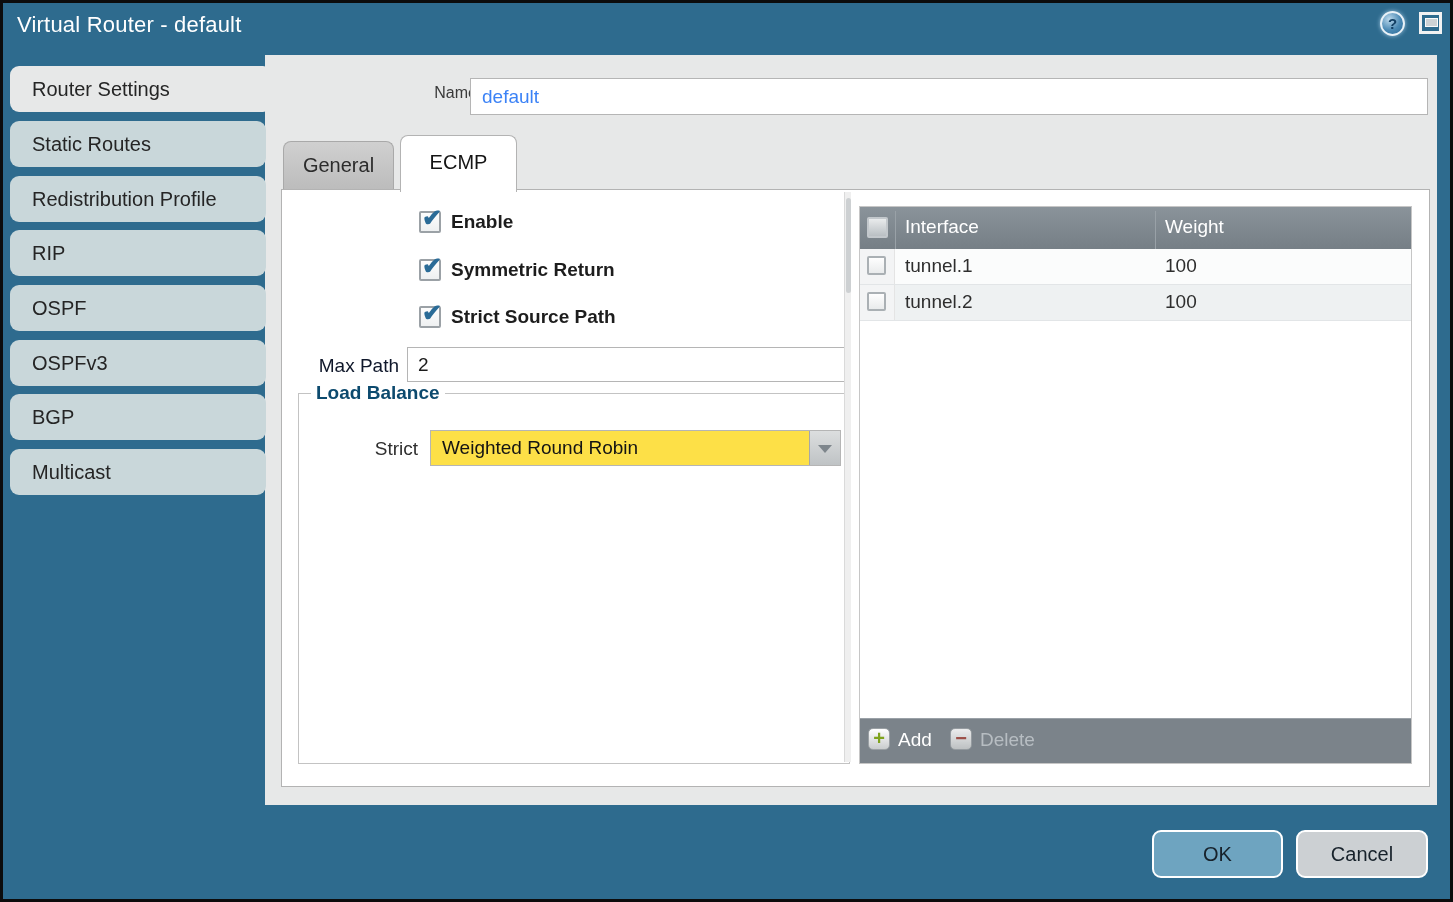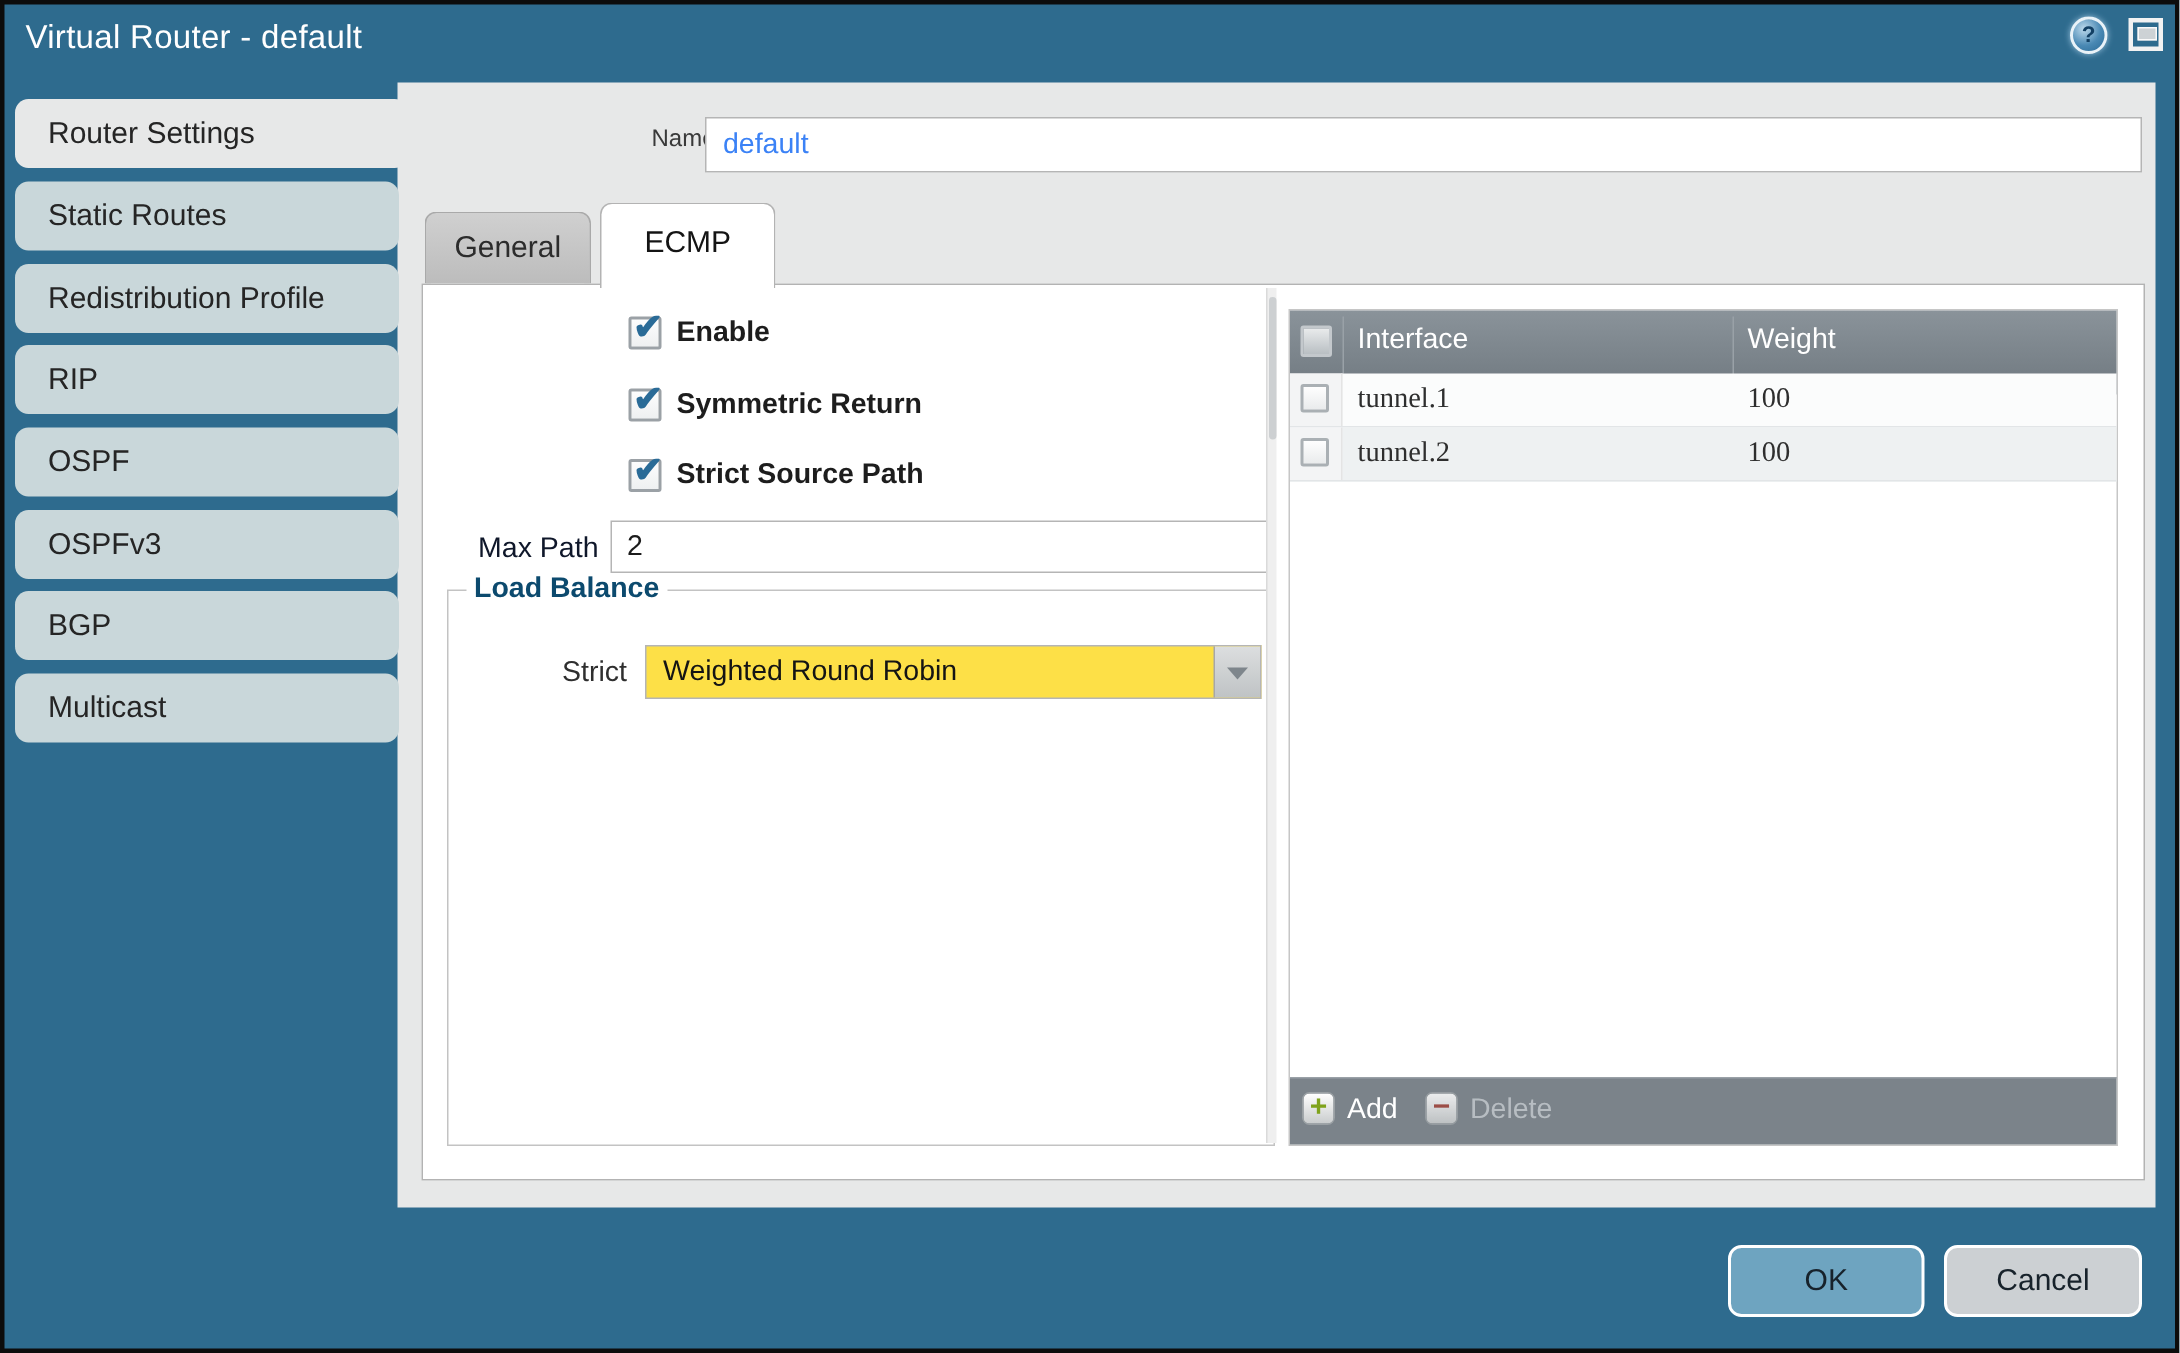--- a/index.html
+++ b/index.html
@@ -130,21 +130,21 @@
     position: absolute; left: 7px; top: 10px; width: 21px; height: 21px;
     border: 2px solid #c3c8cc; background: linear-gradient(#e9ebec,#b9bfc3); border-radius: 2px; cursor: pointer;
   }
   .gh-label { position: absolute; top: 9px; font-size: 19px; }
   .grid-row { position: absolute; left: 0; right: 0; height: 36px; border-bottom: 1px solid #e2e5e7; cursor: pointer; }
   .row-cbcell { position: absolute; left: 0; top: 0; bottom: 0; width: 35px; background: #f3f4f5; border-right: 1px solid #e4e4e4; }
   .row-cb {
     position: absolute; left: 7px; top: 7px; width: 19px; height: 19px;
     border: 2px solid #aab0b4; background: linear-gradient(#fefefe,#e9ebec); border-radius: 2px; cursor: pointer;
   }
-  .cell { position: absolute; top: 6px; font-size: 19px; color: #2e2e2e; font-family: Liberation Serif, serif; }
+  .cell { position: absolute; top: 6px; font-size: 19px; color: #2e2e2e; }
   .grid-footer {
     position: absolute; left: 0; right: 0; bottom: 0; height: 45px;
     background: #7b838a; border-top: 1px solid #9aa1a7;
   }
   .foot-btn { position: absolute; top: 9px; height: 26px; cursor: pointer; }
   .fb-icon {
     position: absolute; left: 0; top: 0; width: 22px; height: 22px; border-radius: 5px;
     background: linear-gradient(#ffffff, #c9cccd); border: 1px solid #9aa0a4;
     text-align: center; line-height: 19px; font-weight: bold; font-size: 20px;
   }

